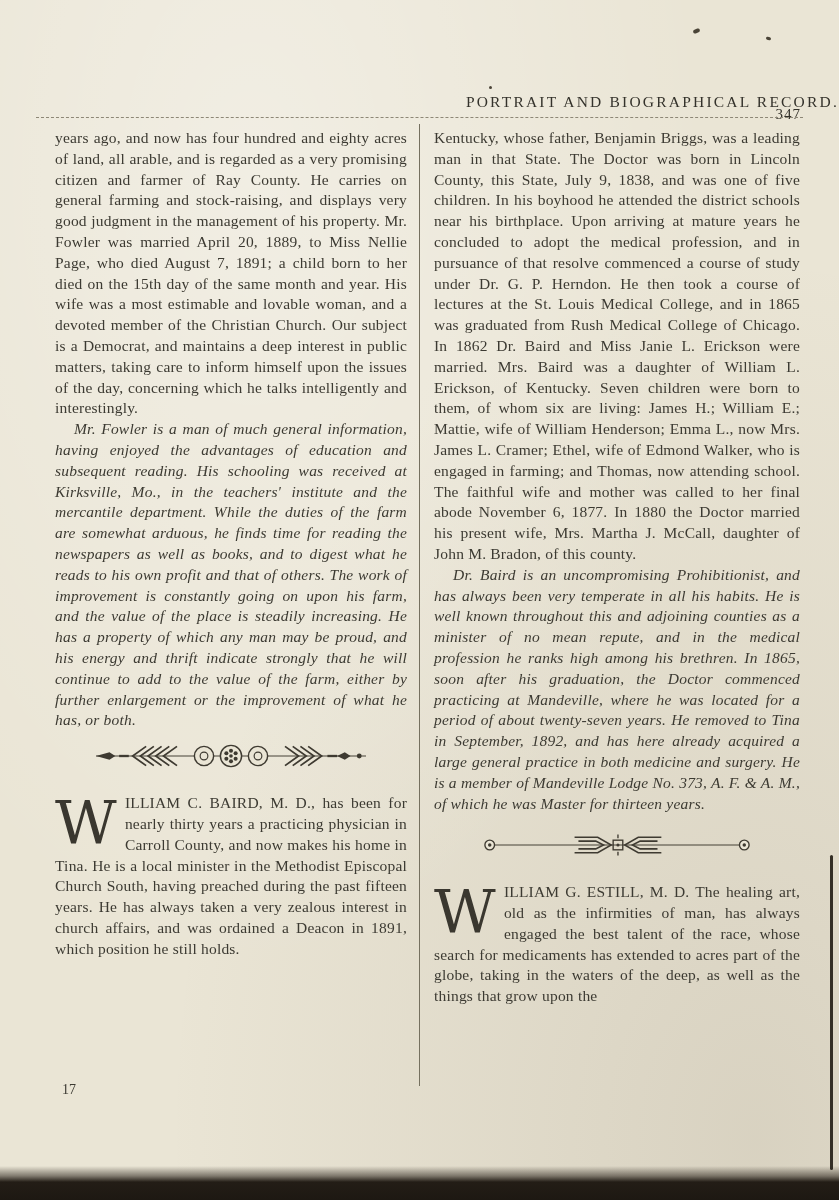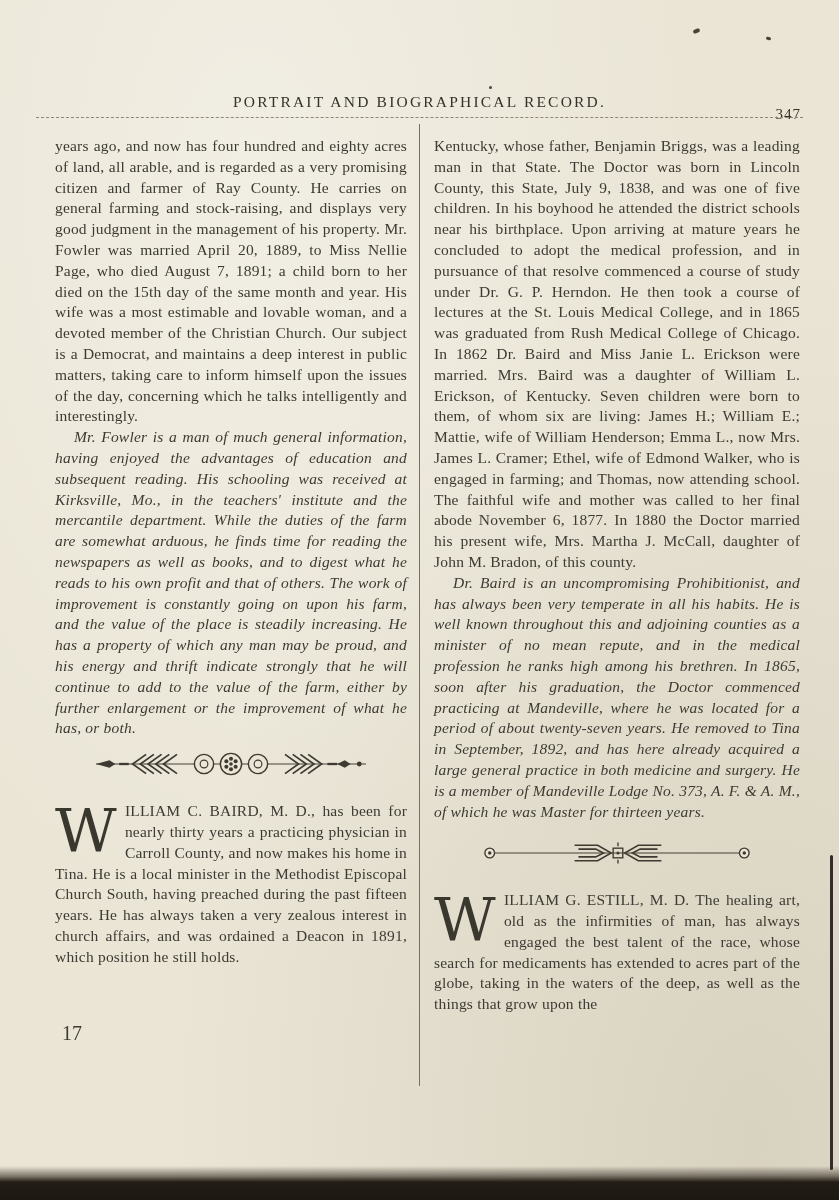--- a/index.html
+++ b/index.html
@@ -13,40 +13,40 @@
   .page {
     position: absolute; inset: 0;
     overflow: hidden;
     background:
       radial-gradient(ellipse at 30% 15%, rgba(255,255,255,0.35) 0%, rgba(255,255,255,0) 55%),
       radial-gradient(ellipse at 90% 95%, rgba(110,95,70,0.14) 0%, rgba(110,95,70,0) 55%),
       #eae5d5;
   }
   .running-title {
     position: absolute; top: 93px; left: 0; width: 100%;
-    text-align: center;
+    text-align: right;
     font-size: 15.5px; letter-spacing: 2.2px;
     color: #34322b;
   }
   .page-number {
     position: absolute; top: 106px; right: 38px;
     font-size: 15px; letter-spacing: 1px;
     color: #34322b;
   }
   .header-rule {
     position: absolute; top: 117px; left: 36px; right: 36px;
     border-top: 1px dashed #8d8776;
     height: 0;
   }
   .column-divider {
     position: absolute; top: 124px; left: 419px;
     width: 1px; height: 962px;
     background: #75705f;
   }
-  .column { position: absolute; top: 136px; }
+  .column { position: absolute; top: 128px; }
   .column-left  { left: 55px;  width: 352px; }
   .column-right { left: 434px; width: 366px; }
   p.body-text {
     margin: 0;
     font-size: 15.5px; line-height: 20.8px;
     letter-spacing: 0.2px;
     text-align: justify;
     color: #3c3a32;
     hyphens: auto;
   }
@@ -56,22 +56,22 @@
     font-family: "DejaVu Serif", serif;
     font-size: 60px; line-height: 60px;
     height: 62px;
     padding: 0 8px 0 0;
     color: #3a372f;
   }
   .ornament { text-align: center; margin: 10px 0 22px 0; }
   .ornament-2 { margin: 18px 0 24px 0; }
   .ornament svg { vertical-align: middle; }
   .signature-mark {
-    position: absolute; left: 62px; top: 1022px;
-    font-size: 20px; color: #3c3a32;
+    position: absolute; left: 62px; top: 1082px;
+    font-size: 14px; color: #3c3a32;
   }
   .scan-bottom {
     position: absolute; left: 0; bottom: 0; width: 100%; height: 34px;
     background: linear-gradient(to bottom,
       rgba(40,33,25,0) 0px,
       rgba(40,33,25,0.55) 10px,
       #231d16 16px,
       #1d1812 100%);
   }
   .scan-right {

